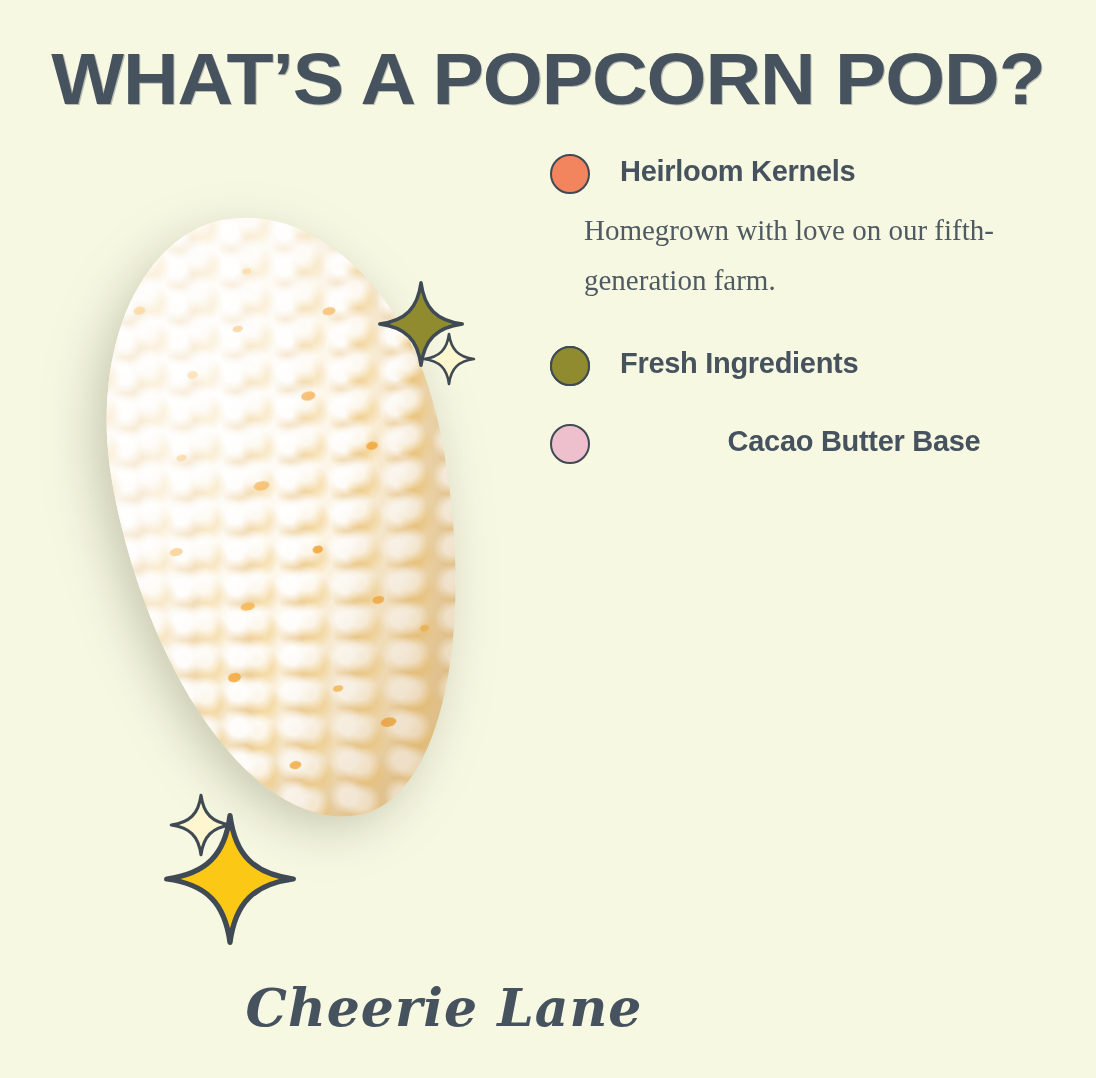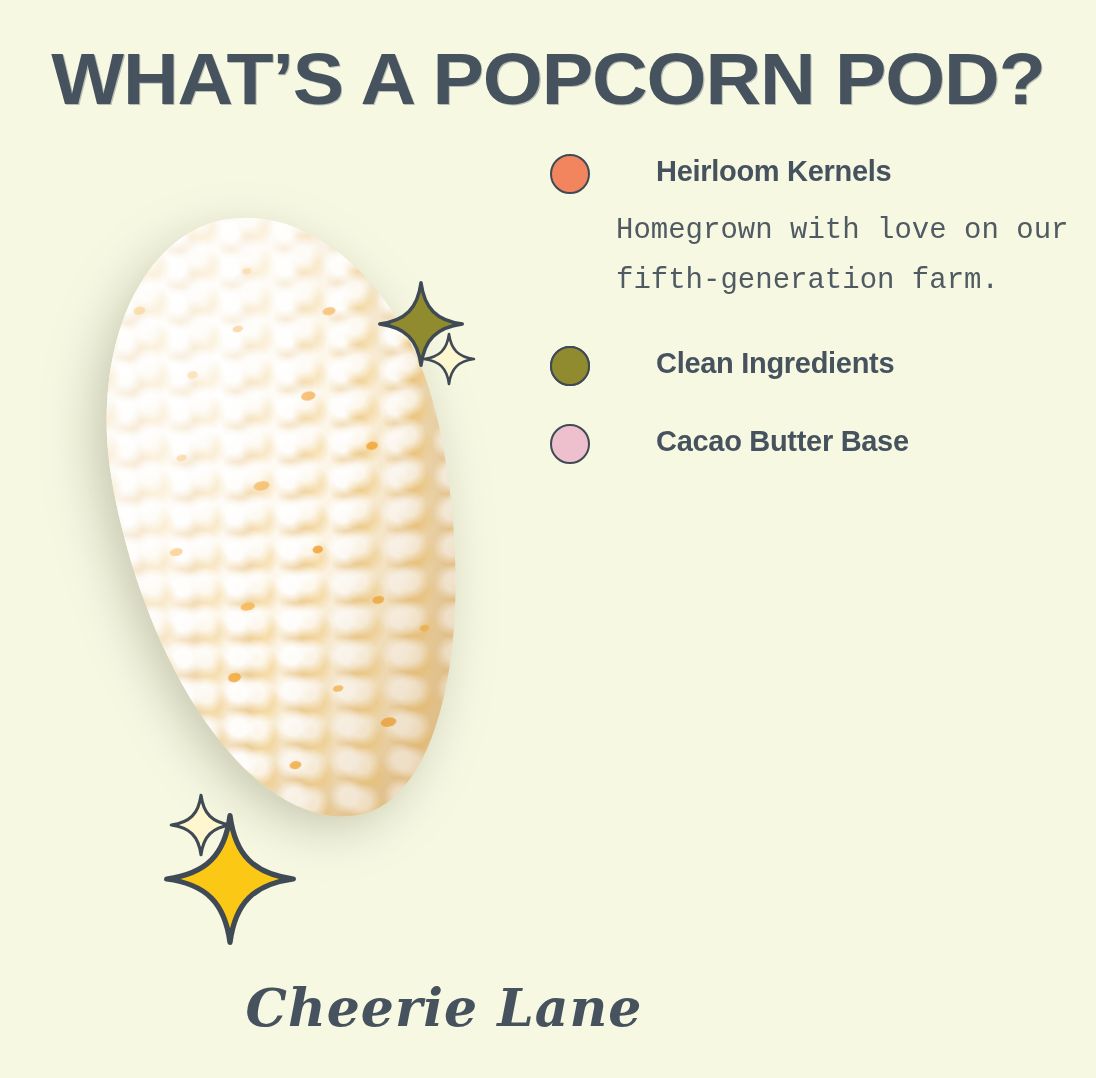--- a/index.html
+++ b/index.html
@@ -108,41 +108,41 @@
   .spark { position:absolute; }
   .spark svg { display:block; overflow:visible; }
 
   
   .features {
     position:absolute;
     left:548px; top:150px;
     width:540px;
   }
   .feature { position:relative; margin-bottom:36px; }
-  .feature:last-child { margin-bottom:0; }
+  .feature:last-child { margin-bottom:0;text-align:center; }
   .dot {
     position:absolute;
     left:2px; top:4px;
     width:40px; height:40px;
     border-radius:50%;
     border:2px solid #3f4a55;
   }
   .f-head {
-    margin-left:108px;
+    margin-left:72px;
     font-family:"Liberation Sans", sans-serif;
     font-weight:bold;
     font-size:29px;
     line-height:1.45;
     letter-spacing:-.3px;
     color:#46535f;
   }
   .f-desc {
-    margin-left:68px;
+    margin-left:36px;
     margin-top:14px;
-    font-family:Liberation Mono, monospace;
+    font-family:Liberation Serif, serif;
     font-size:29px;
     line-height:1.72;
     color:#4f5a63;
     max-width:470px;
   }
 
   
   .brand {
     position:absolute;
     left:0; bottom:40px; width:888px;
@@ -199,21 +199,21 @@
     <div class="f-head">Heirloom Kernels</div>
     <div class="f-desc">Homegrown with love on our fifth-generation farm.</div>
   </div>
 
   <div class="feature">
     <span class="dot" style="background: rgb(251, 200, 22);"></span>
   </div>
 
   <div class="feature">
     <span class="dot" style="background: rgb(143, 139, 46);"></span>
-    <div class="f-head">Clean Ingredients</div>
+    <div class="f-head">Fresh Ingredients</div>
   </div>
 
   <div class="feature">
     <span class="dot" style="background: rgb(238, 192, 205);"></span>
     <div class="f-head">Cacao Butter Base</div>
   </div>
 
 </div>
 
 <div class="brand">Cheerie Lane</div>

